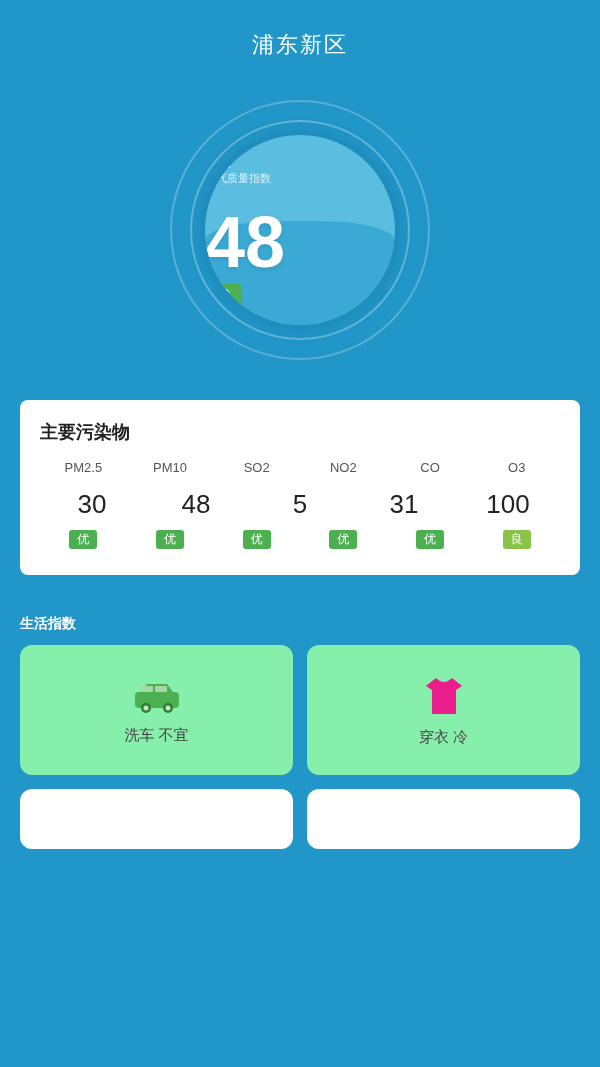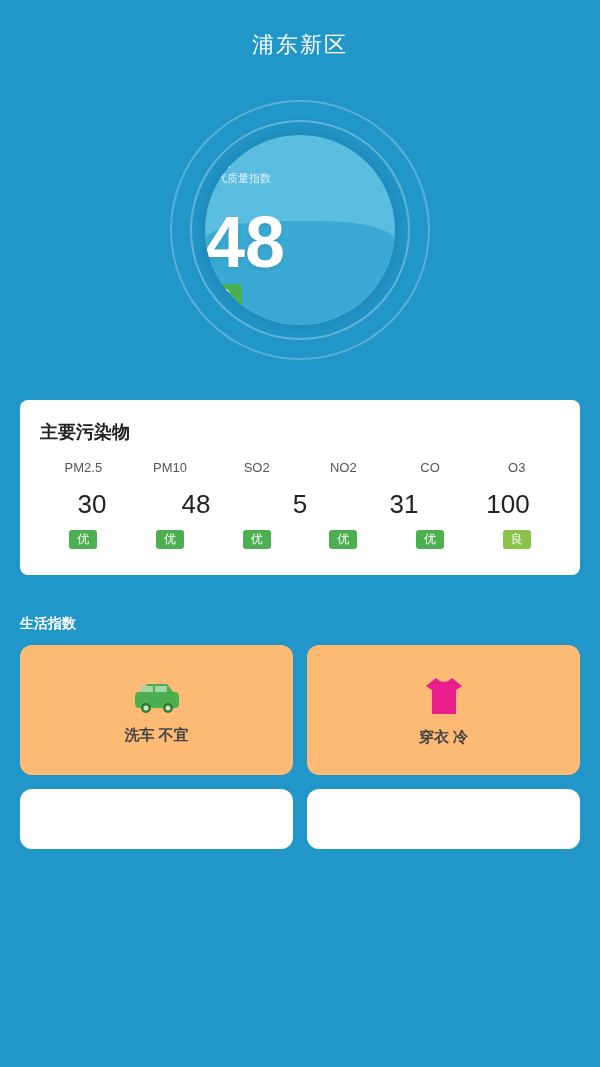--- a/index.html
+++ b/index.html
@@ -185,30 +185,29 @@
 
     
     .life-index-grid {
       display: grid;
       grid-template-columns: 1fr 1fr;
       gap: 14px;
       margin: 0 20px;
     }
 
     .life-card {
-      background: #fdba74;
+      background: #86efac;
       border-radius: 12px;
       padding: 24px 32px;
       display: flex;
       flex-direction: column;
       align-items: center;
       justify-content: center;
       min-height: 130px;
       color: #333;
-      font-weight: bold;
     }
 
     .life-label {
       font-size: 15px;
       color: #444;
     }
 
     
     .car-icon {
       width: 52px;

